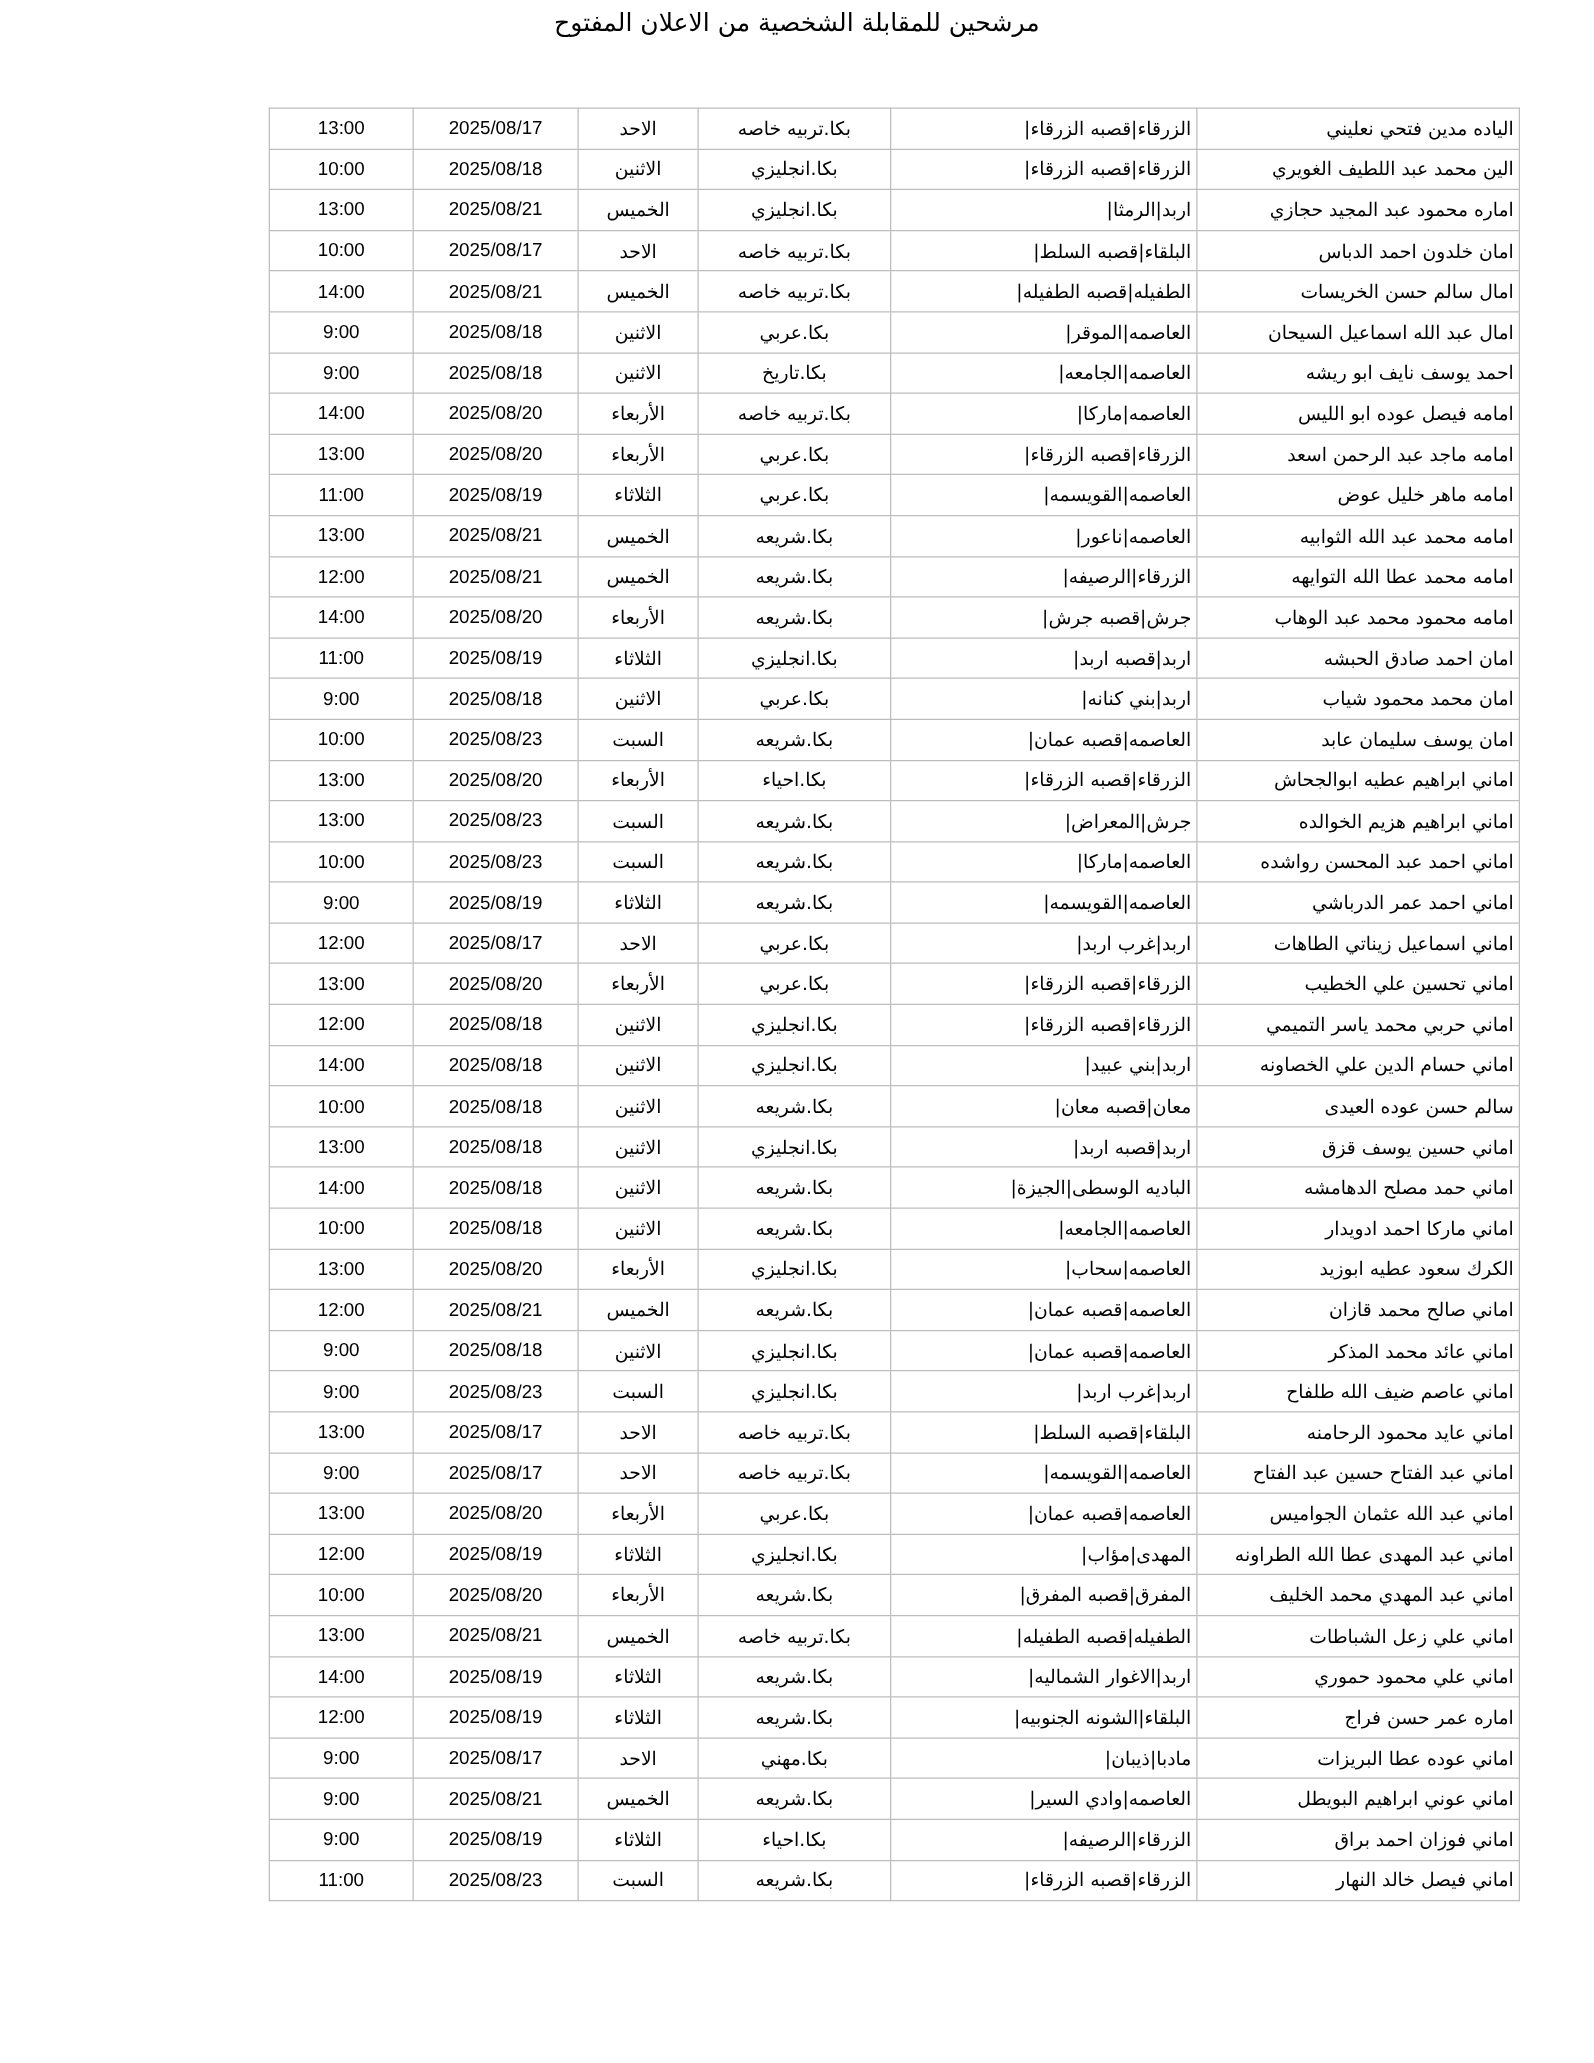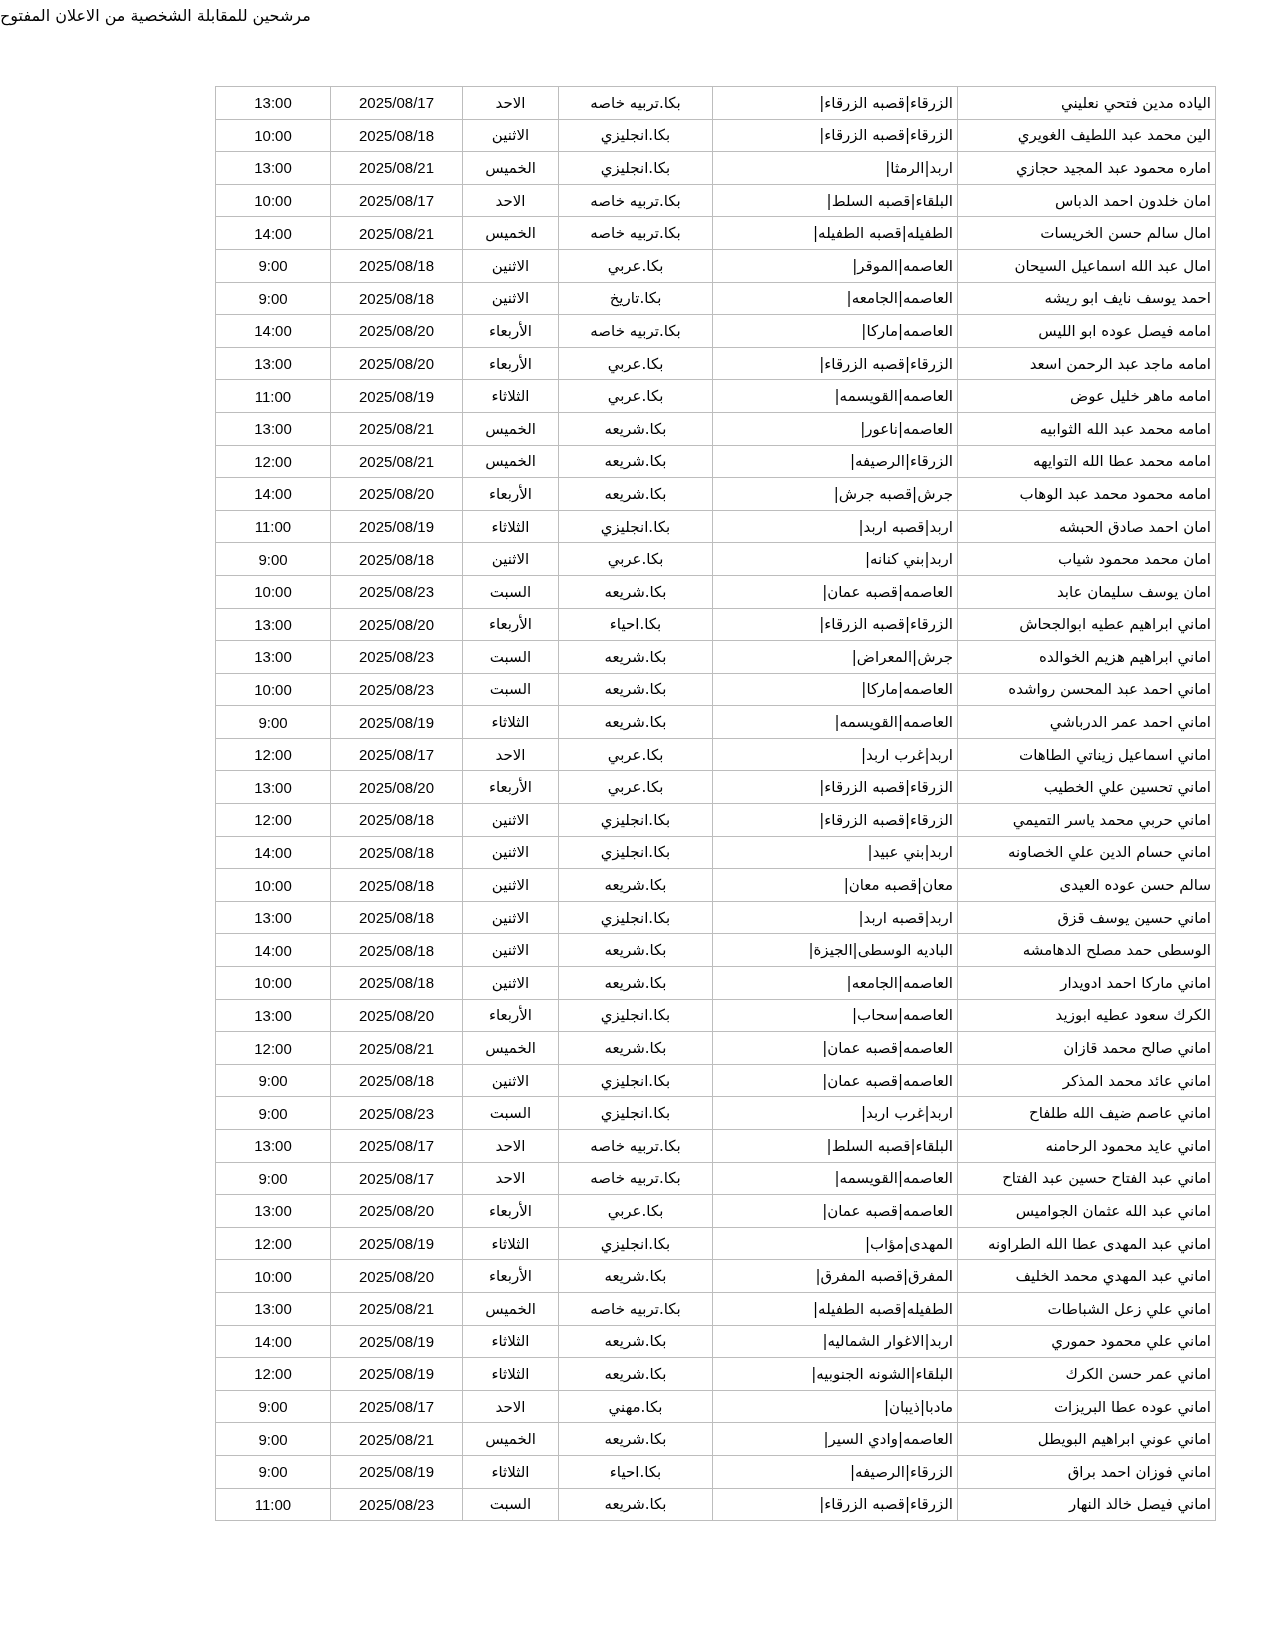--- a/index.html
+++ b/index.html
@@ -12,21 +12,22 @@
     height: 1650px;
     position: relative;
     font-family: "DejaVu Sans", sans-serif;
     color: #000;
   }
   .page-title {
     position: absolute;
     top: 6px;
     left: 0;
     width: 1275px;
-    font-size: 16px;
+    text-align: center;
+    font-size: 20px;
     font-family: "DejaVu Sans", sans-serif;
     color: #000;
   }
   table.interview-table {
     position: absolute;
     top: 86px;
     left: 215px;
     width: 1000px;
     border-collapse: collapse;
     table-layout: fixed;
@@ -303,21 +304,21 @@
   <tr>
     <td class="cell-name">اماني حسين يوسف قزق</td>
     <td class="cell-location">اربد|قصبه اربد|</td>
     <td class="cell-qual">بكا.انجليزي</td>
     <td class="cell-day">الاثنين</td>
     <td class="cell-date"><span dir="ltr">2025/08/18</span></td>
     <td class="cell-time"><span dir="ltr">13:00</span></td>
   </tr>
 
   <tr>
-    <td class="cell-name">الوسطى حمد مصلح الدهامشه</td>
+    <td class="cell-name">اماني حمد مصلح الدهامشه</td>
     <td class="cell-location">الباديه الوسطى|الجيزة|</td>
     <td class="cell-qual">بكا.شريعه</td>
     <td class="cell-day">الاثنين</td>
     <td class="cell-date"><span dir="ltr">2025/08/18</span></td>
     <td class="cell-time"><span dir="ltr">14:00</span></td>
   </tr>
 
   <tr>
     <td class="cell-name">اماني ماركا احمد ادويدار</td>
     <td class="cell-location">العاصمه|الجامعه|</td>
@@ -420,21 +421,21 @@
   <tr>
     <td class="cell-name">اماني علي محمود حموري</td>
     <td class="cell-location">اربد|الاغوار الشماليه|</td>
     <td class="cell-qual">بكا.شريعه</td>
     <td class="cell-day">الثلاثاء</td>
     <td class="cell-date"><span dir="ltr">2025/08/19</span></td>
     <td class="cell-time"><span dir="ltr">14:00</span></td>
   </tr>
 
   <tr>
-    <td class="cell-name">اماني عمر حسن الكرك</td>
+    <td class="cell-name">اماره عمر حسن فراج</td>
     <td class="cell-location">البلقاء|الشونه الجنوبيه|</td>
     <td class="cell-qual">بكا.شريعه</td>
     <td class="cell-day">الثلاثاء</td>
     <td class="cell-date"><span dir="ltr">2025/08/19</span></td>
     <td class="cell-time"><span dir="ltr">12:00</span></td>
   </tr>
 
   <tr>
     <td class="cell-name">اماني عوده عطا البريزات</td>
     <td class="cell-location">مادبا|ذيبان|</td>

